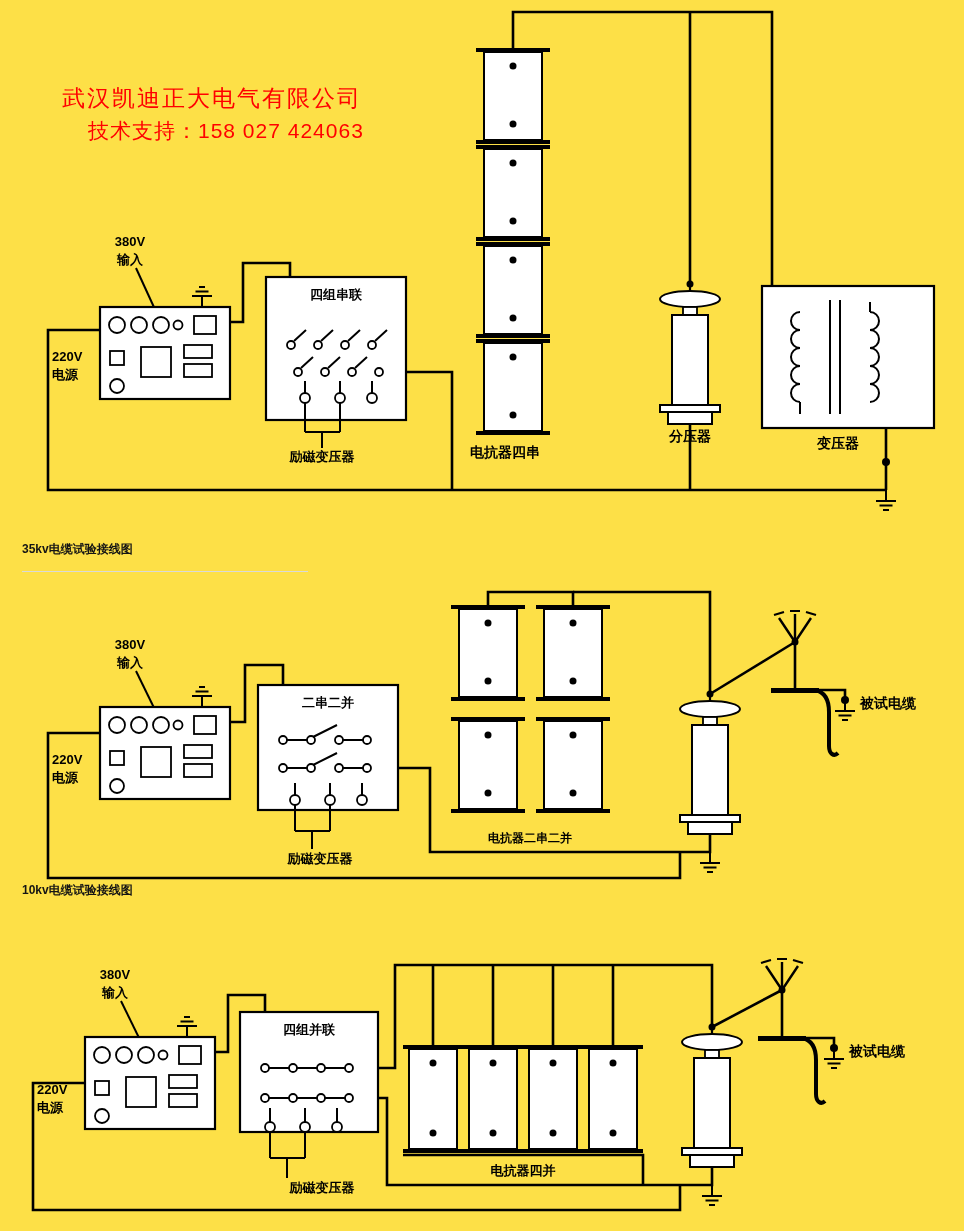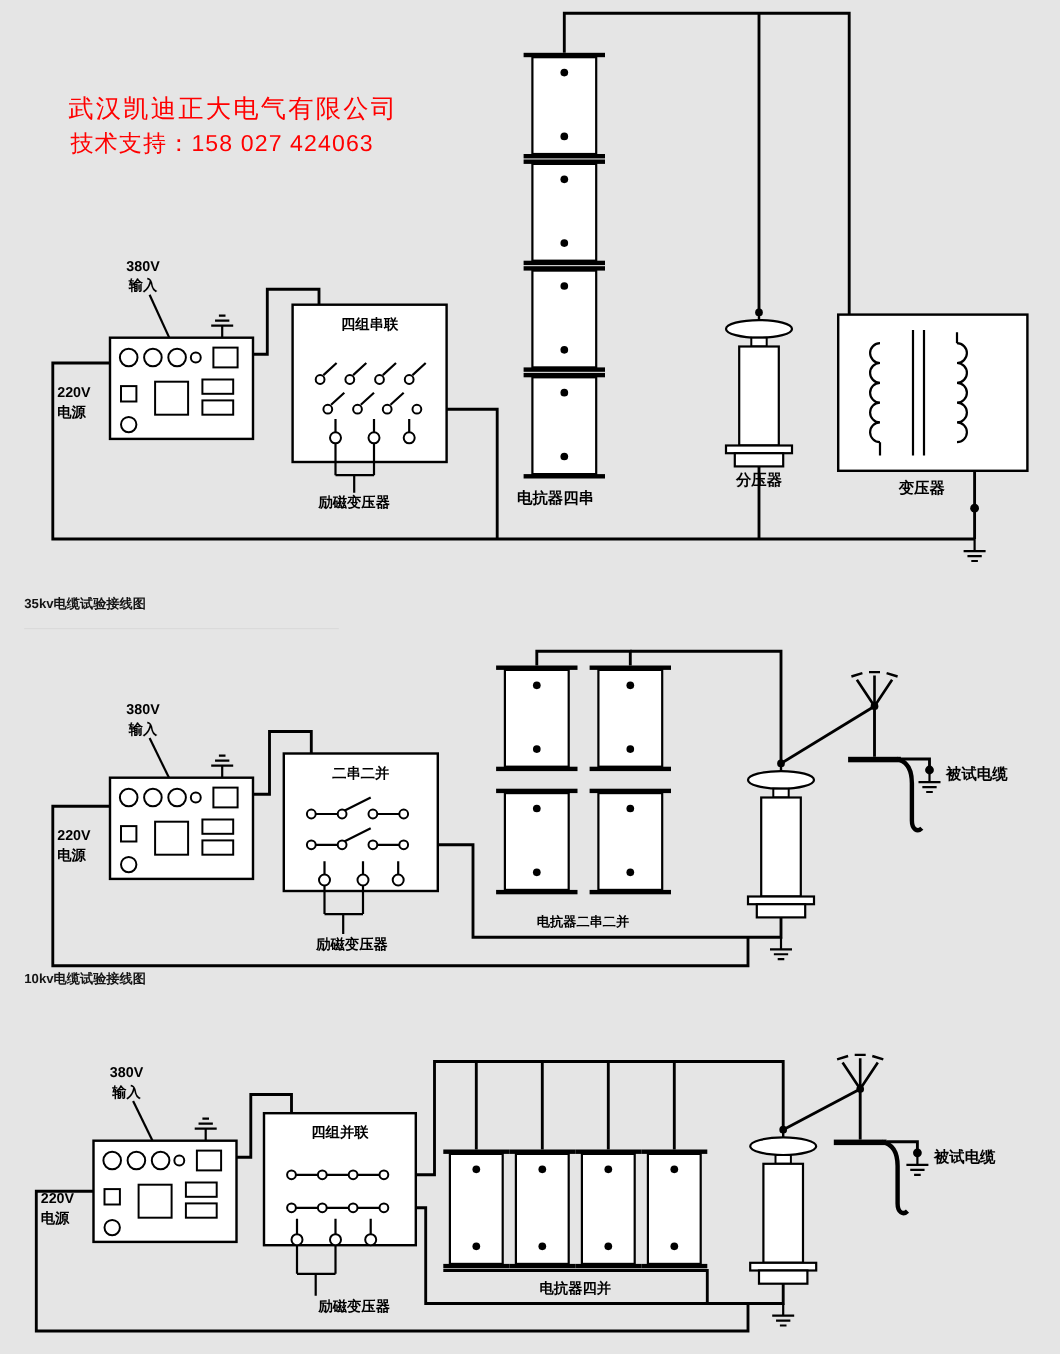--- a/index.html
+++ b/index.html
@@ -1,23 +1,23 @@
 <!DOCTYPE html>
 <html><head>
 <meta charset="utf-8">
 <style>
   *{margin:0;padding:0;box-sizing:border-box}
   html,body{background:#ffffff}
   body{width:964px;height:1231px;position:relative;overflow:hidden;
        font-family:"Liberation Sans","DejaVu Sans",sans-serif;}
-  .page{position:absolute;inset:0;background:#e5e5e5}
+  .page{position:absolute;inset:0;background:#fde047}
   .canvas{position:absolute;left:0;top:0}
   .brand{position:absolute;left:62px;top:84px;color:#ff0000;line-height:1.25}
   .brand-line1{font-size:23px;letter-spacing:2px}
-  .brand-line2{font-size:21px;margin-top:5px;margin-left:2px;letter-spacing:1px}
+  .brand-line2{font-size:21px;margin-top:5px;margin-left:26px;letter-spacing:1px}
   .sec-title{position:absolute;left:22px;font-size:12px;font-weight:bold;color:#141414}
   .t35{top:541px}
   .t10{top:882px}
   .rule{position:absolute;left:22px;top:571px;width:286px;height:1px;background:#d9d9d9}
   svg text{font-weight:bold;fill:#000}
   .lb{font-size:13px;text-anchor:middle}
   .lb14{font-size:14px;text-anchor:middle}
   .lb12{font-size:12px;text-anchor:middle}
   .lbs{font-size:14px;text-anchor:start}
   .lbs13{font-size:13px;text-anchor:start}

